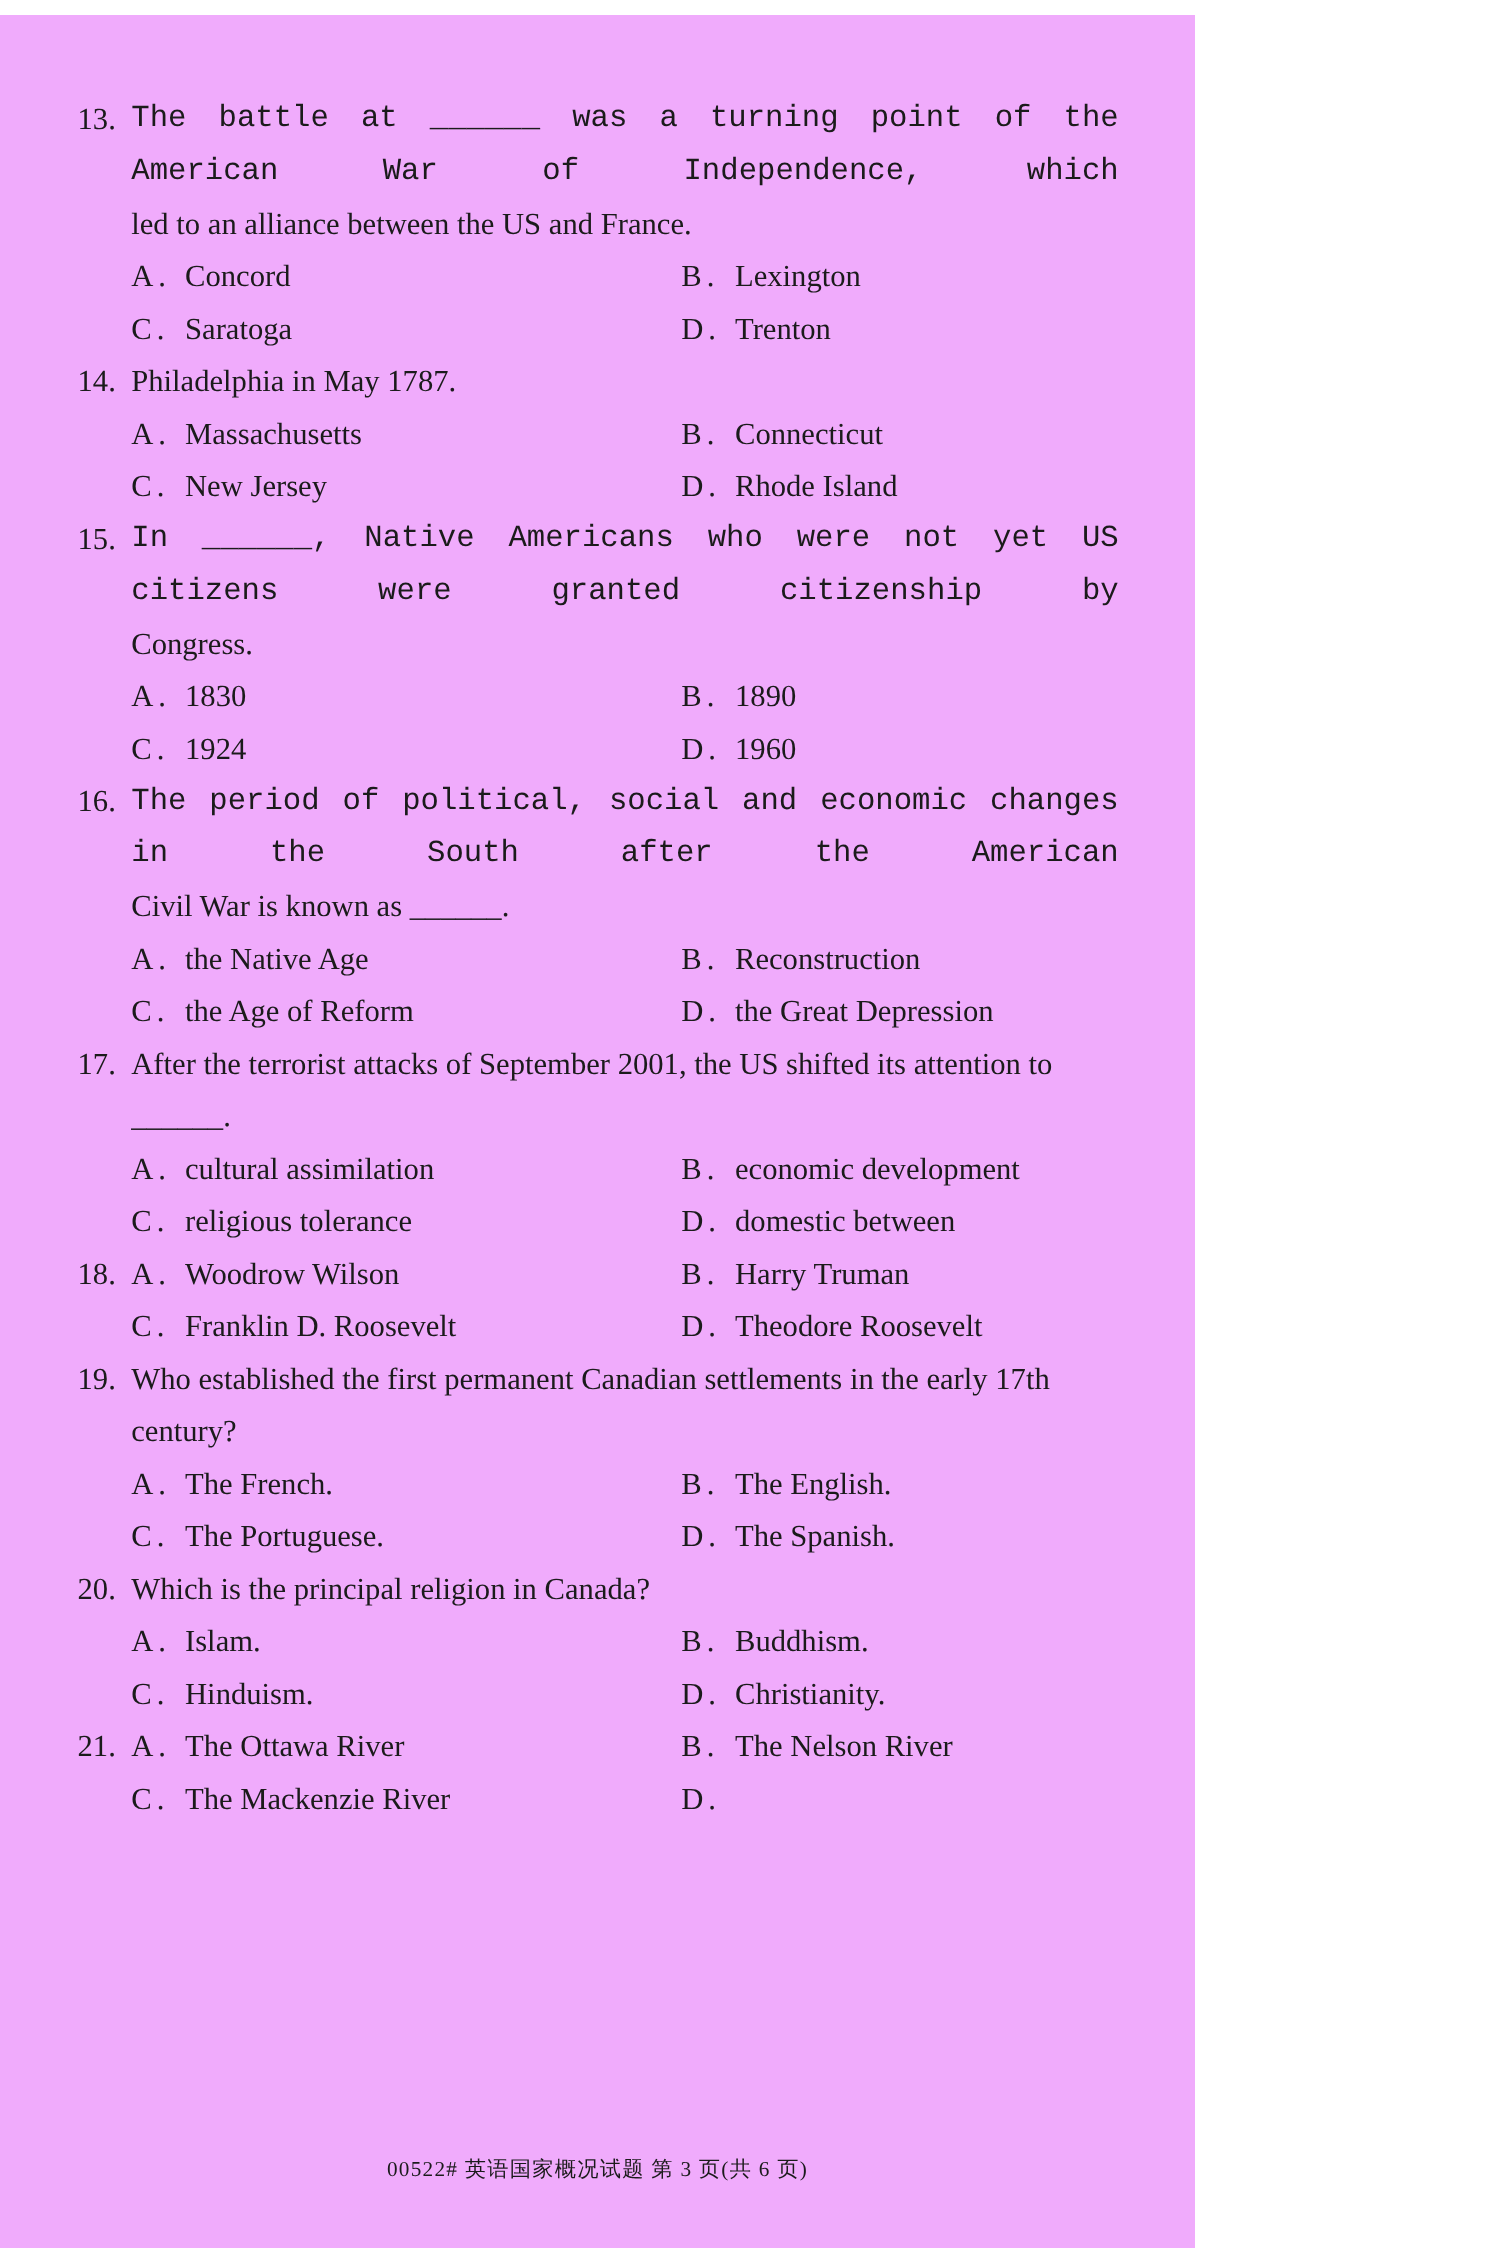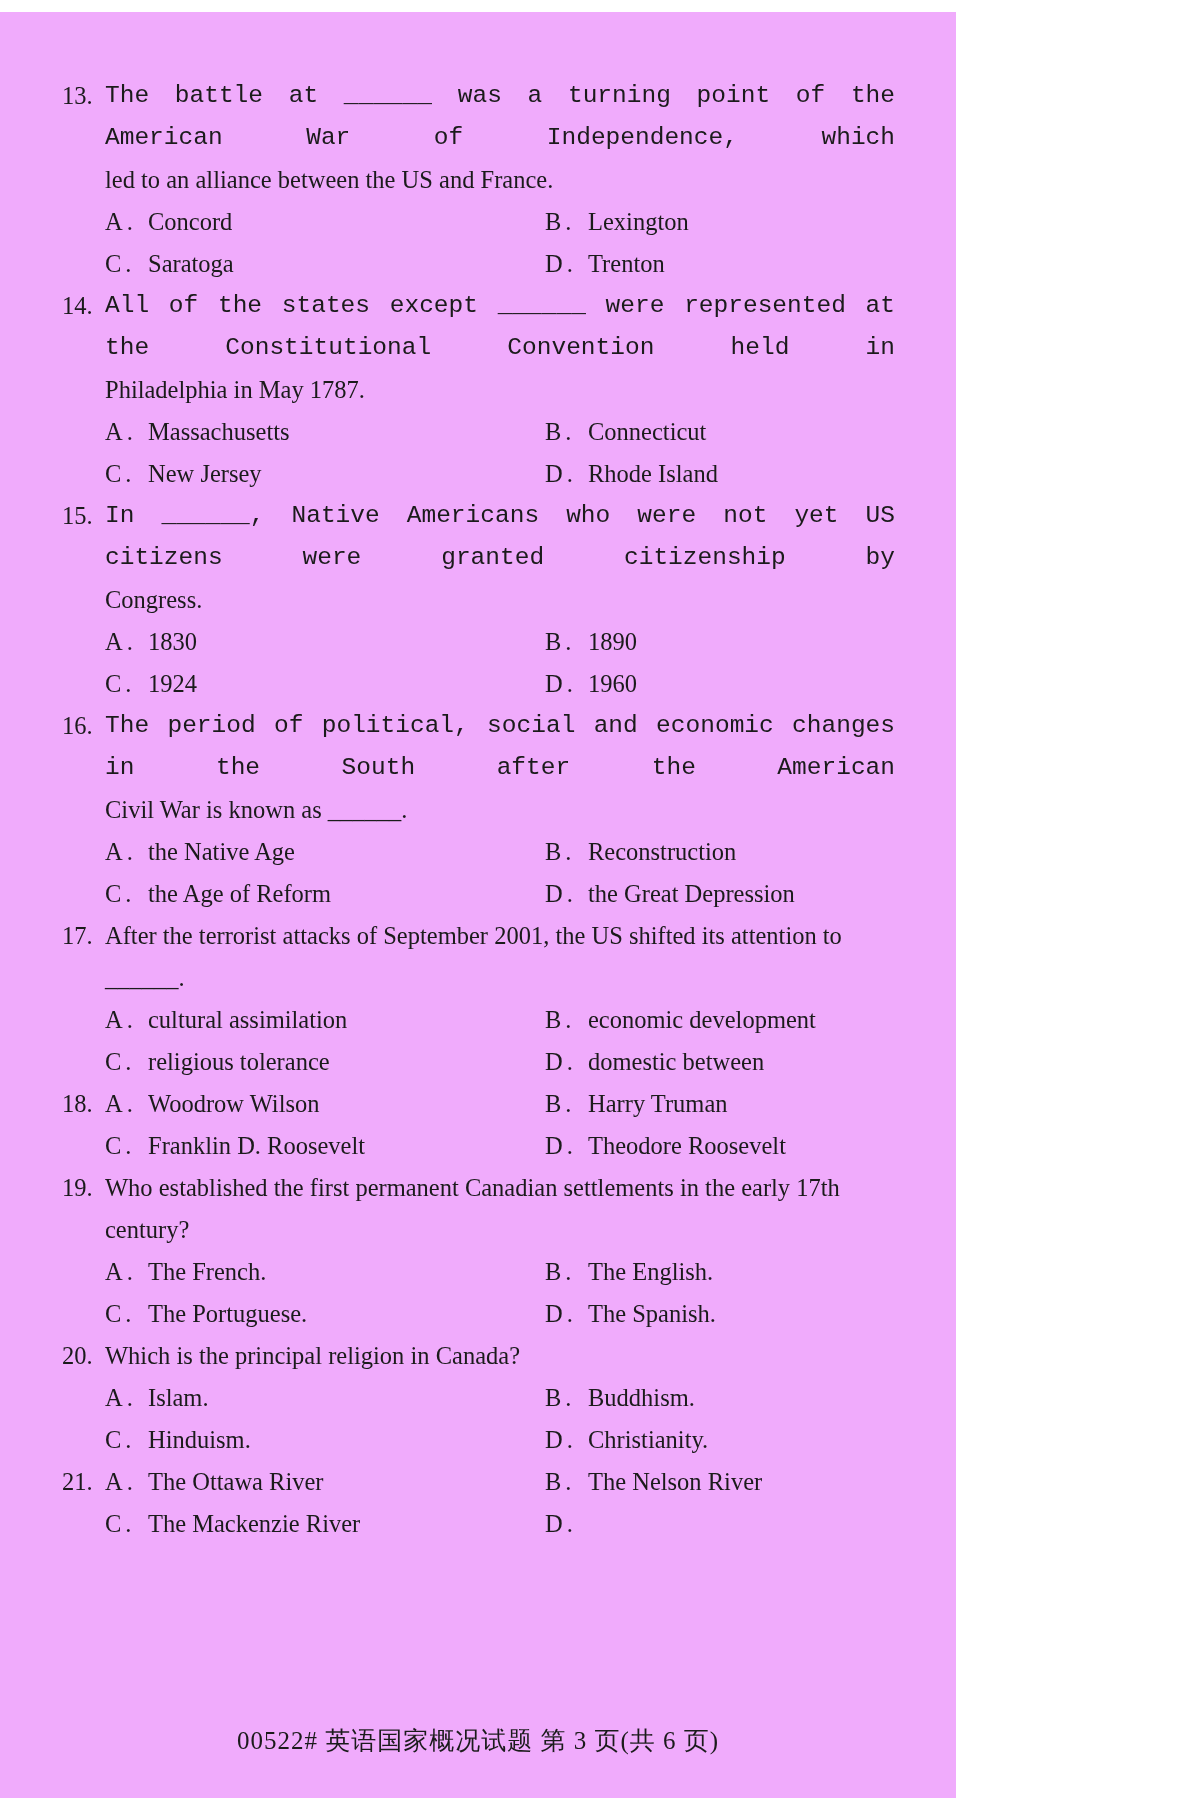--- a/index.html
+++ b/index.html
@@ -57,21 +57,21 @@
   .opt-label {
     flex: 0 0 43px;
     letter-spacing: 4px;
   }
   .footer {
     position: absolute;
     top: 1712px;
     left: 0;
     width: 100%;
     text-align: center;
-    font-size: 25px;
+    font-size: 17px;
     letter-spacing: 1px;
   }
 </style>
 </head>
 <body>
 
 <div class="page">
   <main class="content" id="questions">
   <section class="question">
     <span class="q-num">13.</span>
@@ -101,21 +101,20 @@
     <span class="opt-label">D.</span>
     <span class="opt-text">Trenton</span>
   </div>
 </div>
         </div>
   </section>
 
   <section class="question">
     <span class="q-num">14.</span>
     <div class="stem">
-          <div class="stem-line full">All of the states except ______ were represented at the Constitutional Convention held in</div>
           <div class="stem-line">Philadelphia in May 1787.</div>
         </div>
     <div class="options">
           <div class="opt-row">
   <div class="opt">
     <span class="opt-label">A.</span>
     <span class="opt-text">Massachusetts</span>
   </div>
 
   <div class="opt">

